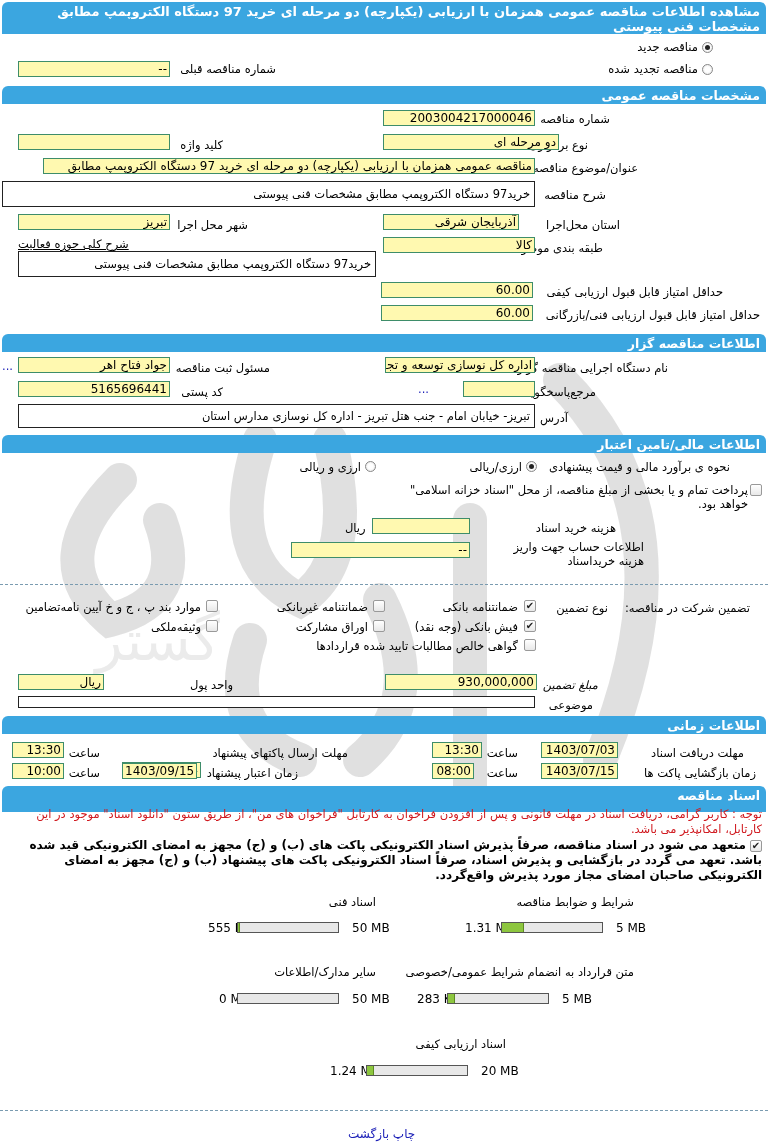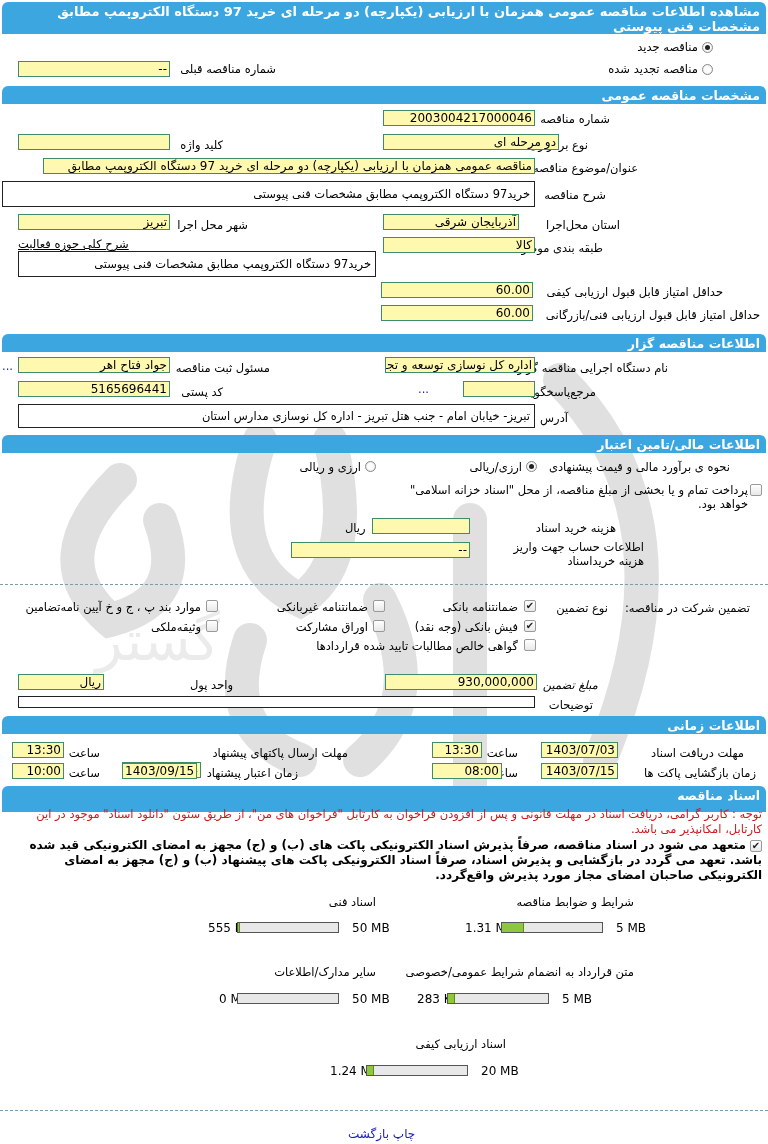--- a/index.html
+++ b/index.html
@@ -154,39 +154,39 @@
 <div class="lbl" style="right:567px;top:620px;">وثیقه‌ملکی</div>
 
 <div class="chk" style="right:232px;top:639px;"></div>
 <div class="lbl" style="right:250px;top:639px;">گواهی خالص مطالبات تایید شده قراردادها</div>
 
 <div class="lbl" style="right:170px;top:678px;font-style:italic;">مبلغ تضمین</div>
 <div class="fld" style="left:385px;top:674px;width:152px;text-align:right;">930,000,000</div>
 <div class="lbl" style="right:535px;top:678px;">واحد پول</div>
 <div class="fld rtl" style="left:18px;top:674px;width:86px;">ریال</div>
 
-<div class="lbl" style="right:175px;top:698px;">توضیحات</div>
+<div class="lbl" style="right:175px;top:698px;">موضوعی</div>
 <div class="box" style="left:18px;top:696px;width:517px;height:12px;"></div>
 
 <div class="hdr" style="top:716px;height:18px;">اطلاعات زمانی</div>
 
 <div class="lbl" style="right:24px;top:746px;">مهلت دریافت اسناد</div>
 <div class="fld" style="left:541px;top:742px;width:77px;text-align:right;">1403/07/03</div>
 <div class="lbl" style="right:250px;top:746px;">ساعت</div>
 <div class="fld" style="left:432px;top:742px;width:50px;text-align:right;">13:30</div>
 
 <div class="lbl" style="right:420px;top:746px;">مهلت ارسال پاکتهای پیشنهاد</div>
 <div class="fld" style="left:122px;top:762px;width:79px;text-align:right;">1403/07/14</div>
 <div class="lbl" style="right:668px;top:746px;">ساعت</div>
 <div class="fld" style="left:12px;top:742px;width:52px;text-align:right;">13:30</div>
 
 <div class="lbl" style="right:12px;top:766px;">زمان بازگشایی پاکت ها</div>
 <div class="fld" style="left:541px;top:763px;width:77px;text-align:right;">1403/07/15</div>
 <div class="lbl" style="right:250px;top:766px;">ساعت</div>
-<div class="fld" style="left:432px;top:763px;width:70px;text-align:right;">08:00</div>
+<div class="fld" style="left:432px;top:763px;width:42px;text-align:right;">08:00</div>
 
 <div class="lbl" style="right:470px;top:766px;">زمان اعتبار پیشنهاد</div>
 <div class="fld" style="left:122px;top:763px;width:75px;text-align:right;">1403/09/15</div>
 <div class="lbl" style="right:668px;top:766px;">ساعت</div>
 <div class="fld" style="left:12px;top:763px;width:52px;text-align:right;">10:00</div>
 
 <div class="hdr" style="top:786px;height:26px;">اسناد مناقصه</div>
 <div class="lbl" style="right:6px;top:807px;width:755px;white-space:normal;line-height:15px;color:#d0191f;font-size:11.5px;">توجه : کاربر گرامی، دریافت اسناد در مهلت قانونی و پس از افزودن فراخوان به کارتابل "فراخوان های من"، از طریق ستون "دانلود اسناد" موجود در این کارتابل، امکانپذیر می باشد.</div>
 <div class="chk" style="right:6px;top:840px;">✔</div>
 <div class="lbl" style="right:6px;top:838px;width:755px;white-space:normal;line-height:15px;font-weight:bold;font-size:12px;text-indent:16px;">متعهد می شود در اسناد مناقصه، صرفاً پذیرش اسناد الکترونیکی پاکت های (ب) و (ج) مجهز به امضای الکترونیکی قید شده باشد. تعهد می گردد در بازگشایی و پذیرش اسناد، صرفاً اسناد الکترونیکی پاکت های پیشنهاد (ب) و (ج) مجهز به امضای الکترونیکی صاحبان امضای مجاز مورد پذیرش واقع‌گردد.</div>

